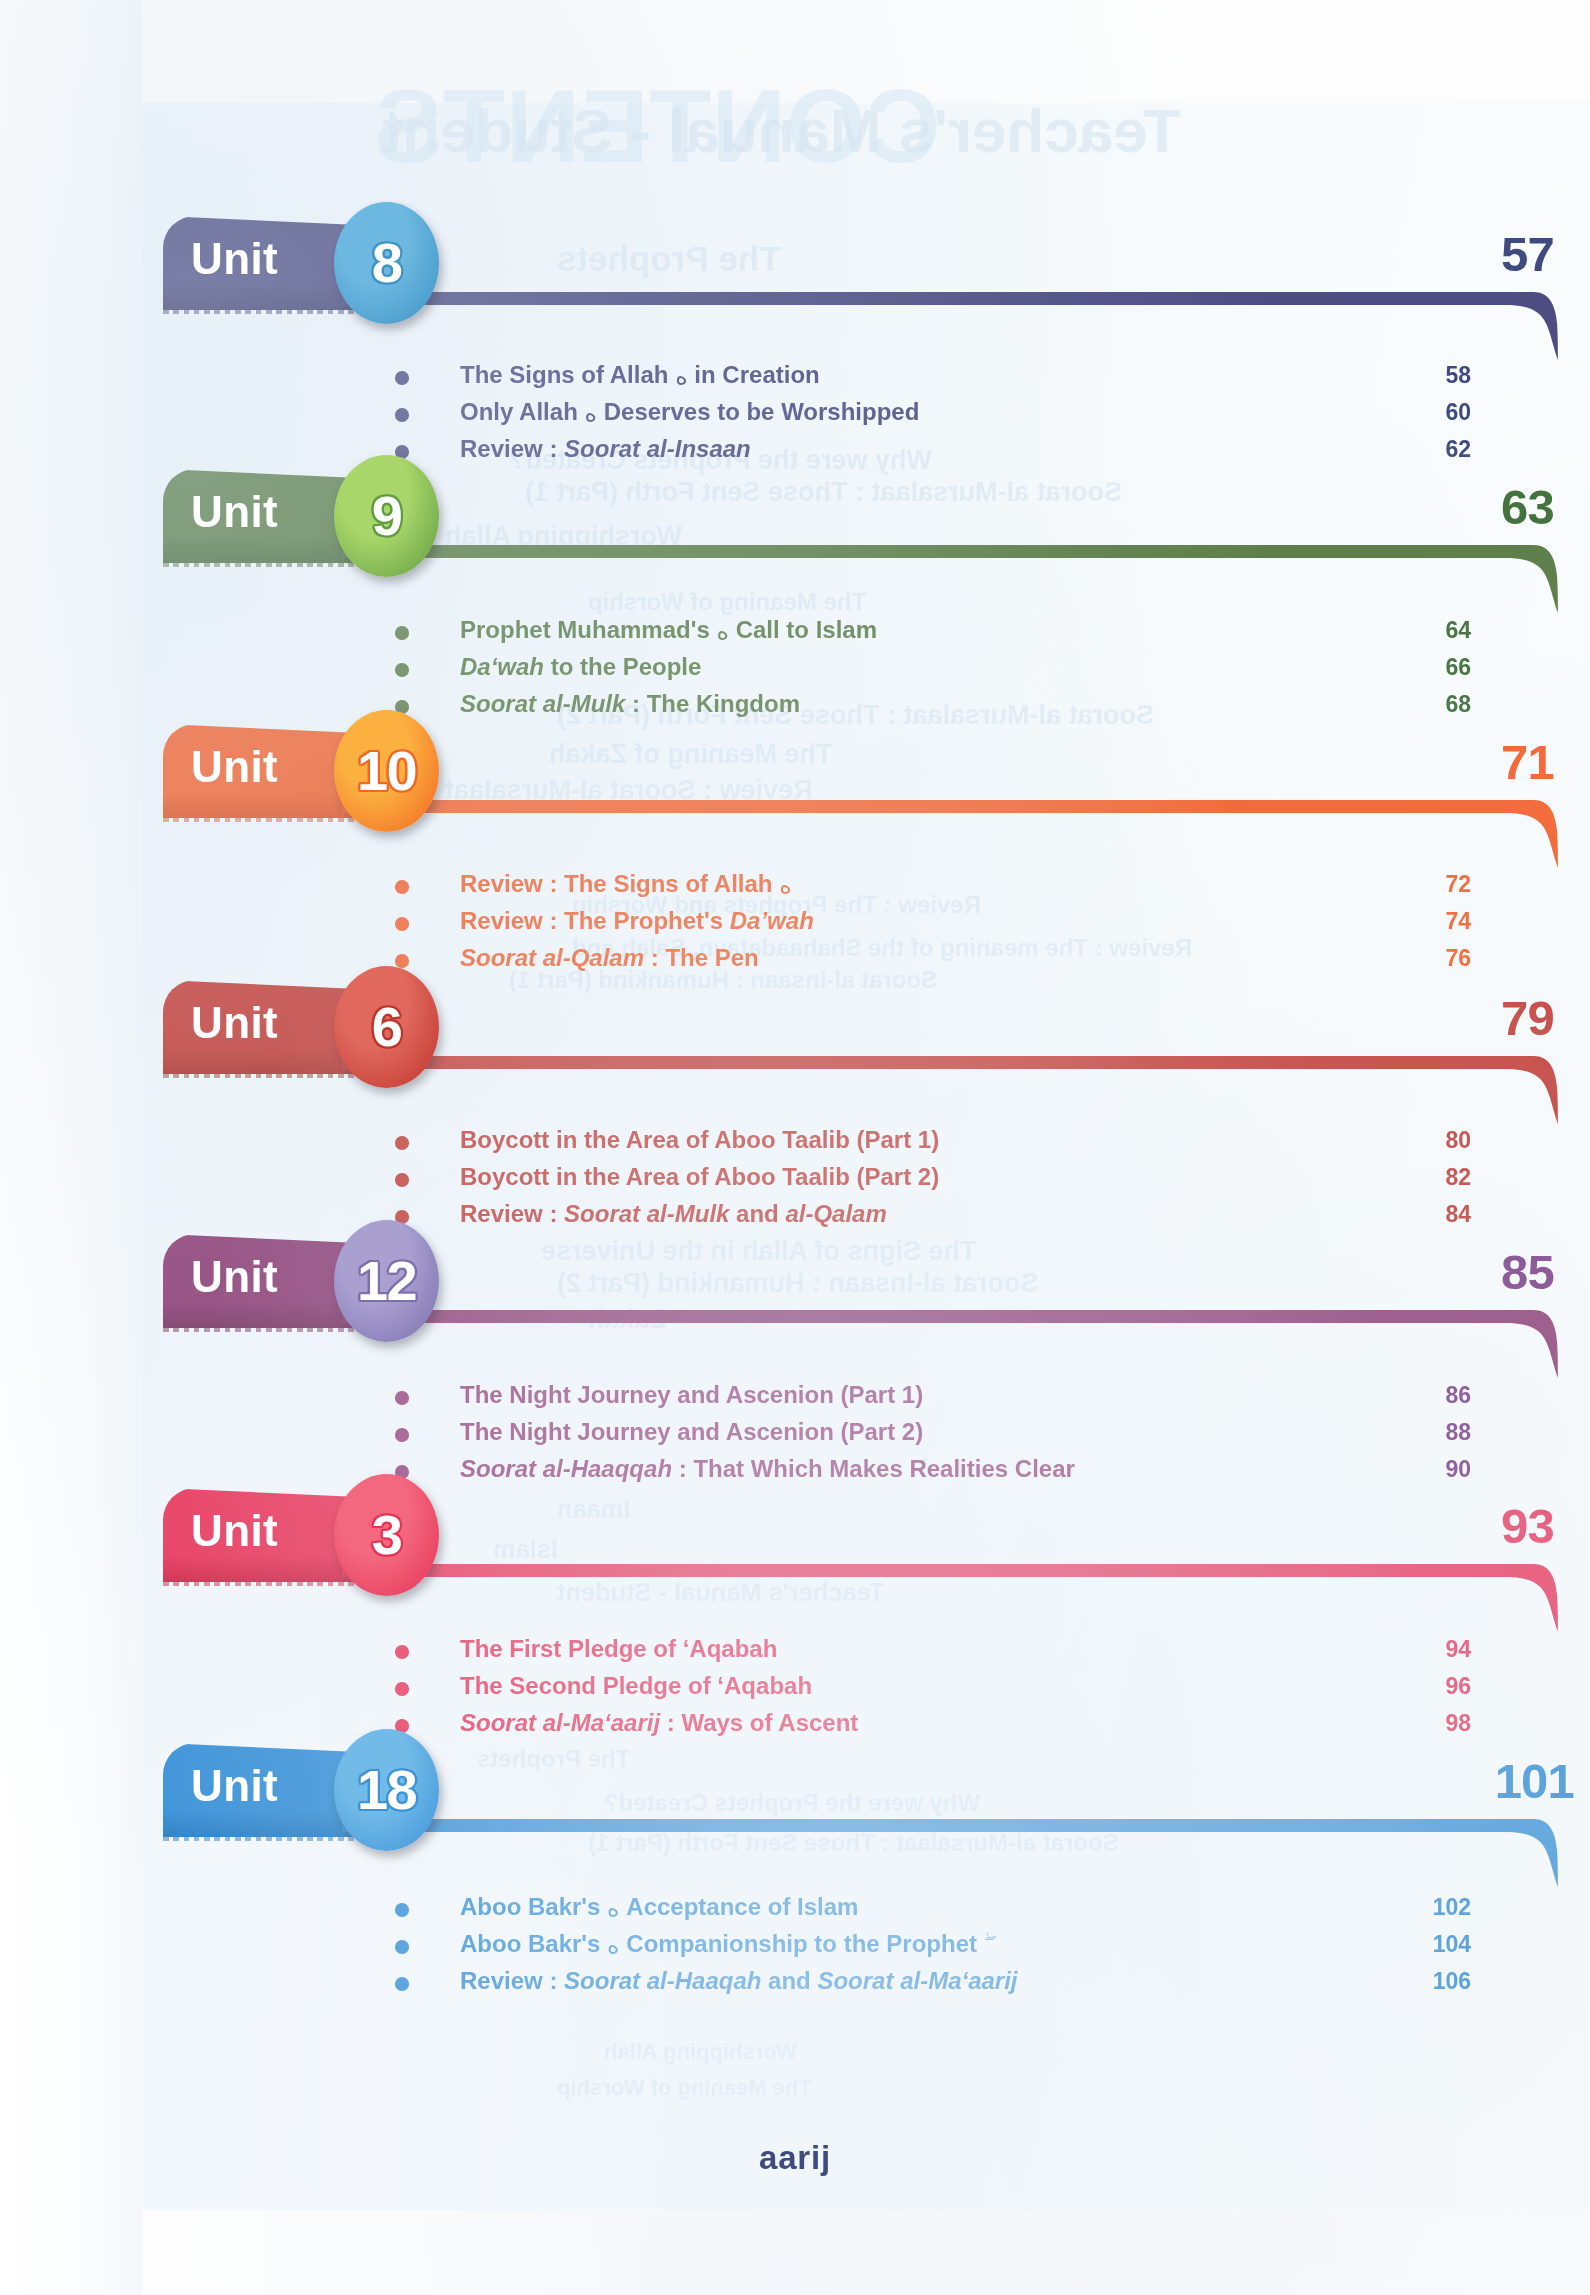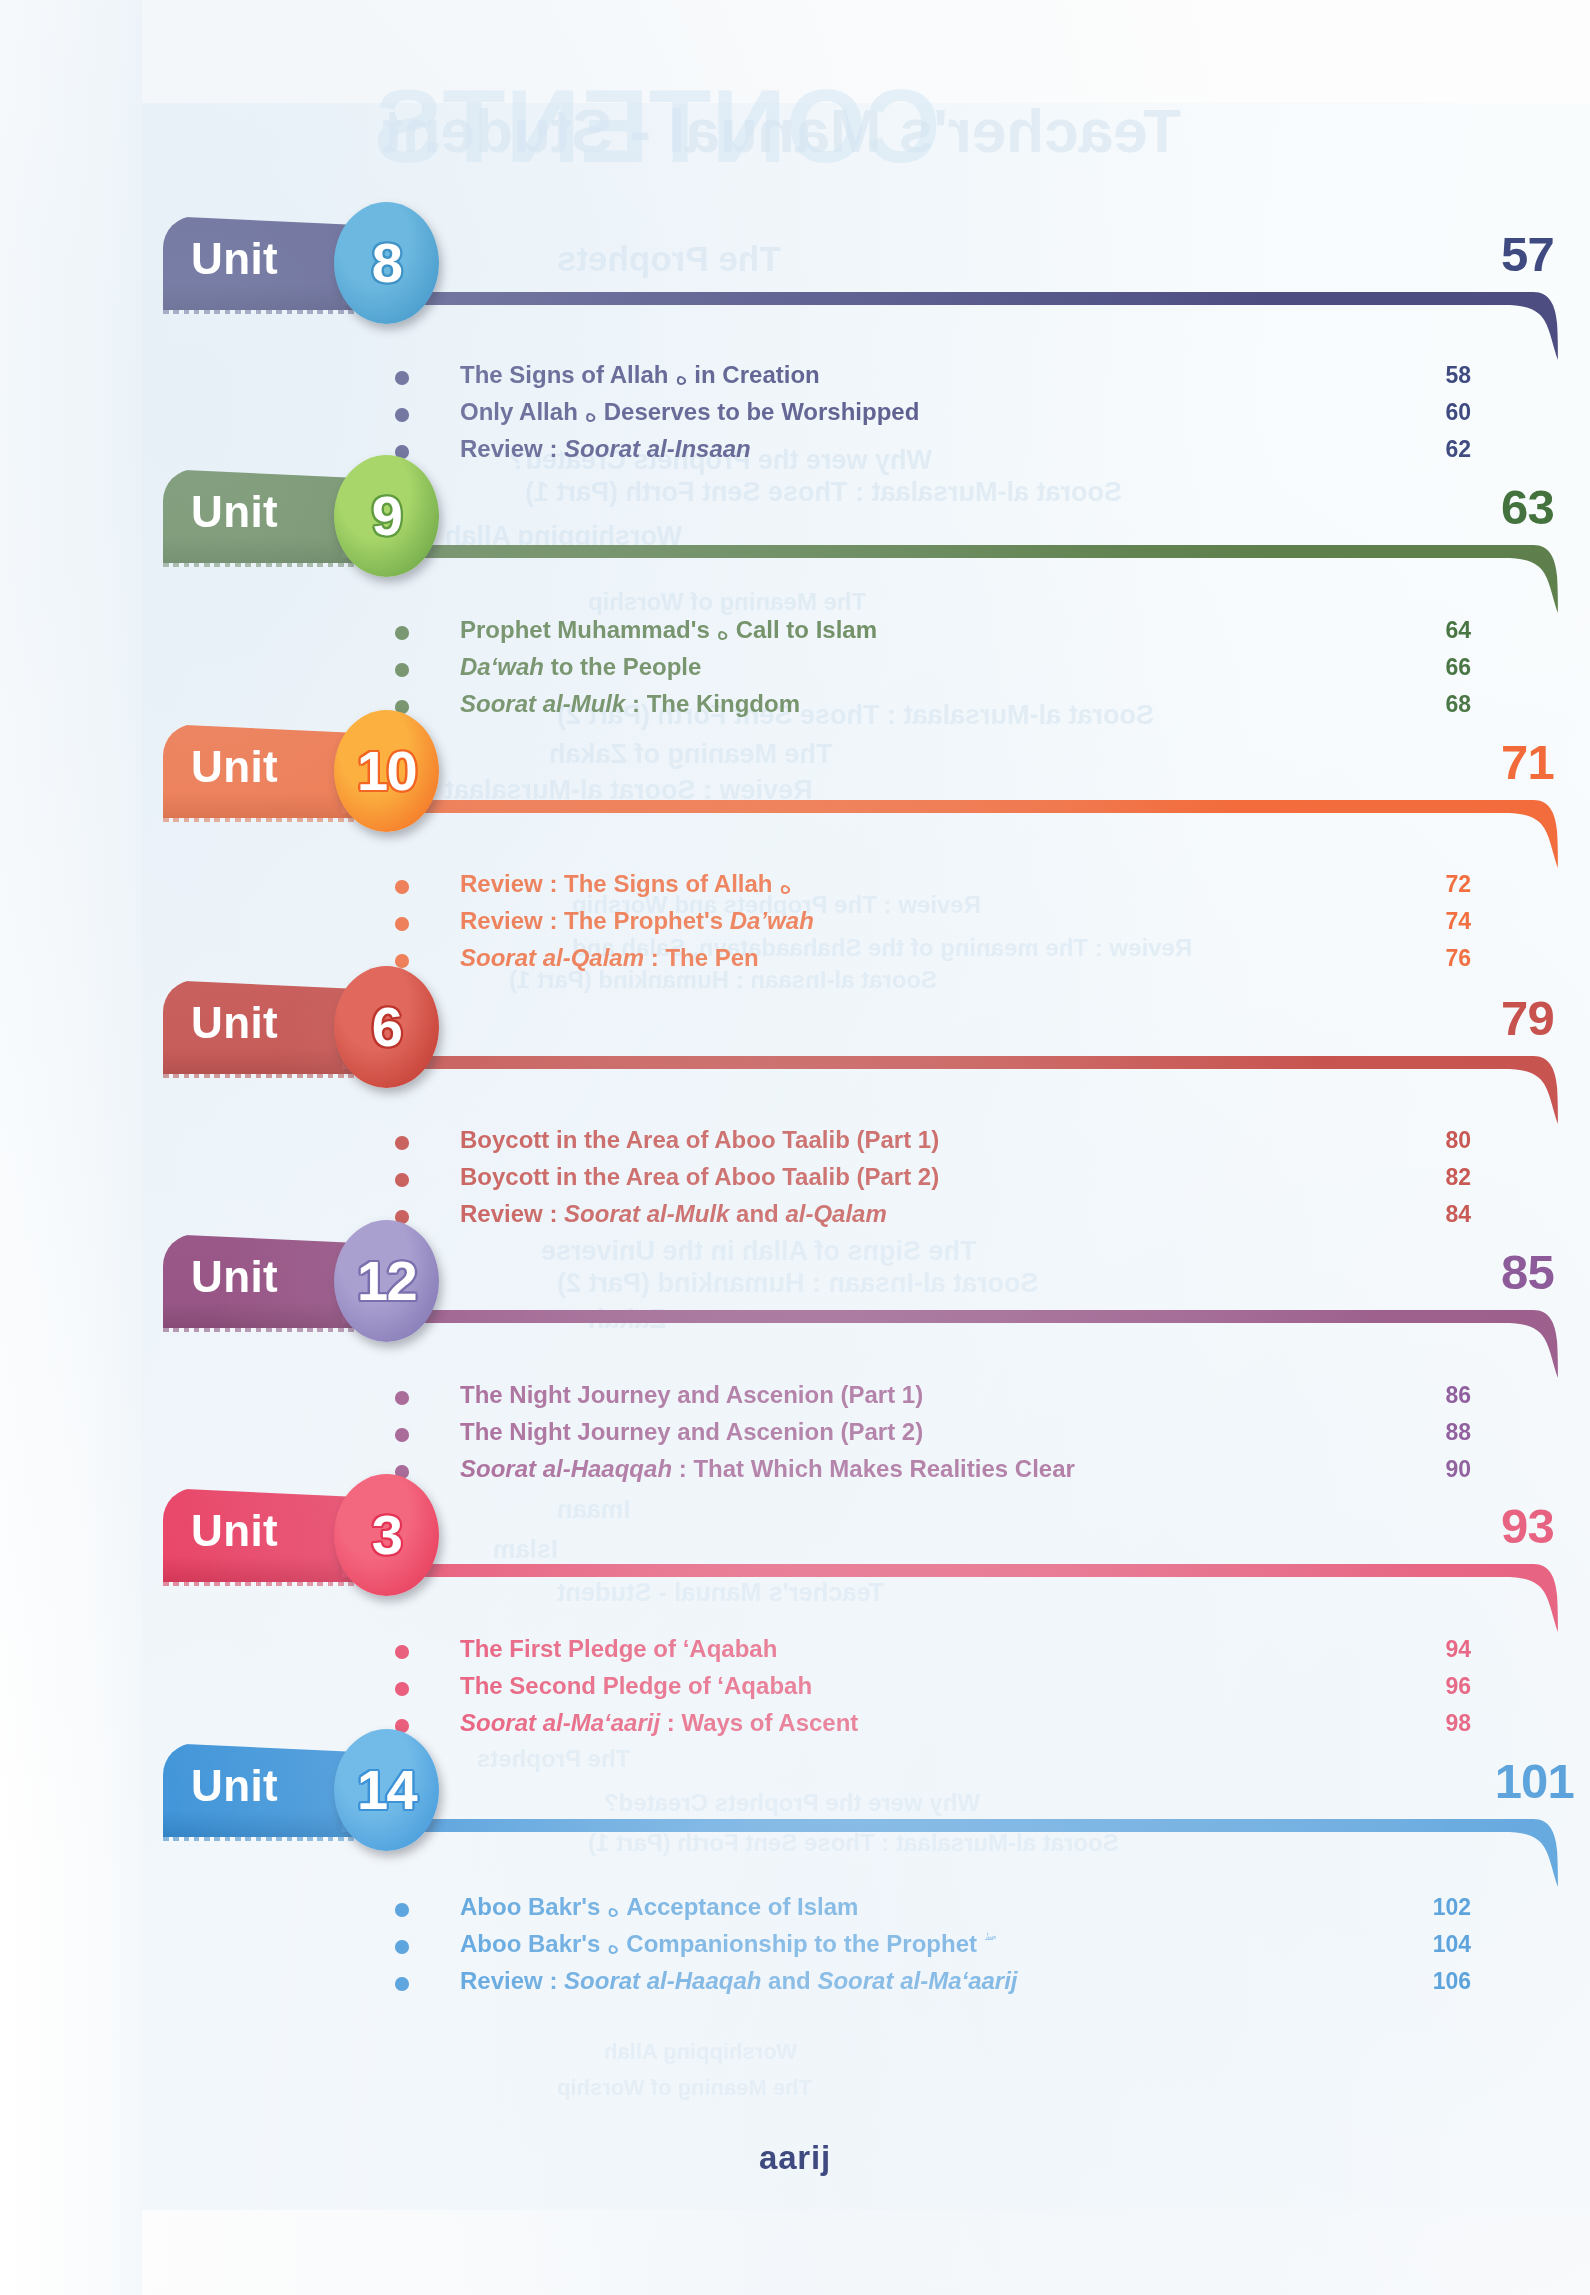--- a/index.html
+++ b/index.html
@@ -394,21 +394,21 @@
         <div class="bullet" style="background: rgb(234, 58, 94);"></div>
         <div class="lesson-title" style="color: rgb(234, 58, 94);"><i>Soorat al-Ma‘aarij</i> : Ways of Ascent</div>
         <div class="lesson-page" style="color: rgb(234, 58, 94);">98</div>
       </div>
     </div>
     <div class="unit" style="top: 1743px; height: 135px;">
       <div class="serration" style="background: repeating-linear-gradient(90deg, rgb(47, 129, 196) 0px, rgb(47, 129, 196) 5.6px, rgba(255, 255, 255, 0.55) 5.6px, rgba(255, 255, 255, 0.55) 10.3px);"></div>
       <div class="banner" style="background: linear-gradient(rgb(61, 147, 216) 0%, rgb(61, 147, 216) 72%, rgb(47, 129, 196) 100%);"></div>
       <div class="banner-label">Unit</div>
       <div class="medallion" style="left: 334px; background: radial-gradient(at 38% 30%, rgb(114, 187, 232) 0%, rgb(114, 187, 232) 38%, rgb(61, 147, 216) 100%);">
-        <div class="medallion-num" style="text-shadow: rgb(61, 147, 216) -1.6px -1.6px 0px, rgb(61, 147, 216) 1.6px -1.6px 0px, rgb(61, 147, 216) -1.6px 1.6px 0px, rgb(61, 147, 216) 1.6px 1.6px 0px, rgb(61, 147, 216) 0px -2.4px 0px, rgb(61, 147, 216) 0px 2.4px 0px, rgb(61, 147, 216) -2.4px 0px 0px, rgb(61, 147, 216) 2.4px 0px 0px;">14</div>
+        <div class="medallion-num" style="text-shadow: rgb(61, 147, 216) -1.6px -1.6px 0px, rgb(61, 147, 216) 1.6px -1.6px 0px, rgb(61, 147, 216) -1.6px 1.6px 0px, rgb(61, 147, 216) 1.6px 1.6px 0px, rgb(61, 147, 216) 0px -2.4px 0px, rgb(61, 147, 216) 0px 2.4px 0px, rgb(61, 147, 216) -2.4px 0px 0px, rgb(61, 147, 216) 2.4px 0px 0px;">18</div>
       </div>
       <div class="rule" style="top: 76px;">
         <div class="rule-bar" style="background: rgb(61, 147, 216);"></div>
         <div class="rule-tail"><svg width="56" height="68" viewBox="0 0 70 86" xmlns="http://www.w3.org/2000/svg">
             <path d="M0 0 H38 C58 0 66 16 68 40 C69 56 69 72 69 86 C63 70 60 50 52 36 C45 24 30 16 0 16 Z" fill="#3d93d8"></path>
           </svg></div>
       </div>
       <div class="unit-page wide" style="color: rgb(47, 138, 212);">101</div>
     </div>
     <div class="lessons" style="top: 1891px;">

